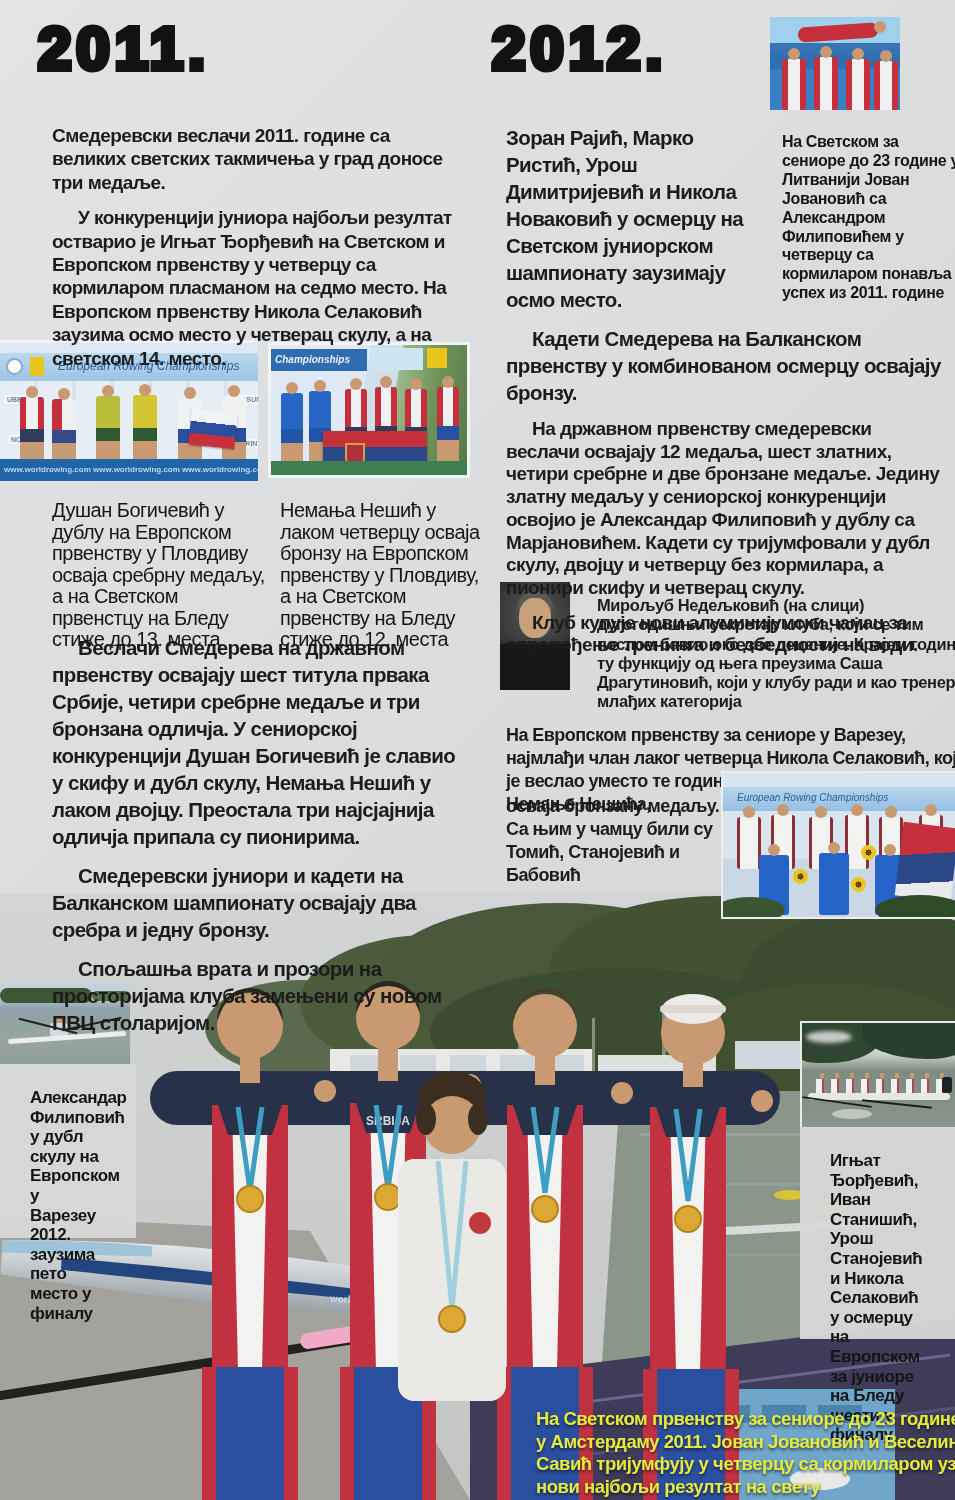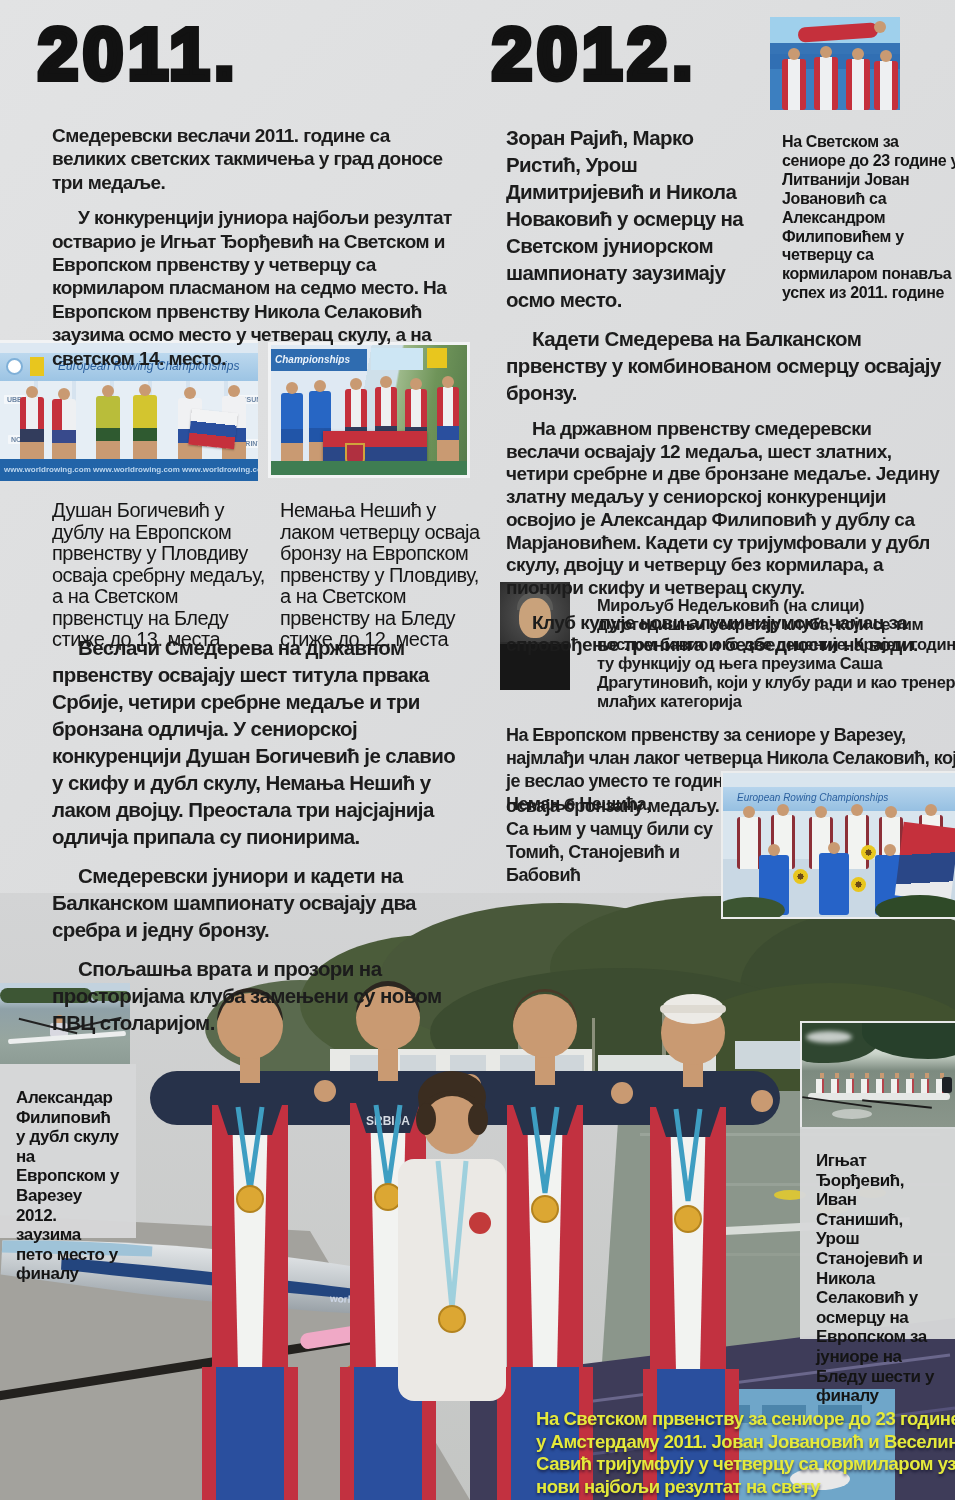--- a/index.html
+++ b/index.html
@@ -1,31 +1,31 @@
 <!DOCTYPE html>
 <html><head>
 <meta charset="utf-8">
 <style>
   html,body{margin:0;padding:0;background:#bfc0c2;}
   .page{position:relative;width:955px;height:1500px;overflow:hidden;
         background:linear-gradient(135deg,#e2e3e4 0%,#dcddde 40%,#d2d3d6 100%);
         font-family:"Liberation Sans","DejaVu Sans",sans-serif;color:#1b1b1b;}
   .abs{position:absolute;}
-  .year{font-weight:900;font-size:72px;line-height:0.95;letter-spacing:5px;color:#121212;
+  .year{font-weight:900;font-size:60px;line-height:0.95;letter-spacing:5px;color:#121212;
         -webkit-text-stroke:6px #121212;margin:0;}
   .p{margin:12px;font-weight:bold;color:#1c1c1c;}
   .t-small{font-size:19px;line-height:23.4px;letter-spacing:-0.55px;}
   .t-big{font-size:20.5px;line-height:27px;letter-spacing:-0.6px;}
   .t-body{font-size:19px;line-height:22.7px;letter-spacing:-0.55px;}
   .t-ned{font-size:16.5px;line-height:19.3px;letter-spacing:-0.4px;}
   .ind{text-indent:26px;}
   .cap{font-weight:normal;font-size:20px;line-height:21.5px;letter-spacing:-0.5px;color:#161616;}
   .sidecap{font-weight:bold;font-size:16px;line-height:18.9px;letter-spacing:-0.35px;color:#161616;}
   .insetcap{font-weight:bold;font-size:17px;line-height:19.6px;letter-spacing:-0.4px;color:#141414;}
-  .capbox{background:rgba(214,215,217,0.96);padding:12px 4px;box-sizing:border-box;}
+  .capbox{background:rgba(214,215,217,0.96);padding:12px 18px;box-sizing:border-box;}
   .yellowtxt{font-weight:bold;font-size:18.5px;line-height:22.5px;letter-spacing:-0.45px;
              color:#e5ea3b;text-shadow:0 2px 3px rgba(10,10,35,0.65);}
   .photo{position:absolute;overflow:hidden;}
   .fg{background-repeat:no-repeat;position:absolute;border-radius:3px;}
   .fg::before{content:"";position:absolute;left:50%;top:-11px;transform:translateX(-50%);
               width:12px;height:12px;border-radius:50%;background:#c99a72;}
   .bantext{font-style:italic;font-weight:normal;color:#2a5f9e;}
   .sp{position:absolute;font-size:7px;font-weight:bold;color:#6d86a4;background:#f4f7fa;
       padding:1px 3px;border-radius:1px;}
   .floatspacer{float:right;width:196px;height:202px;}

